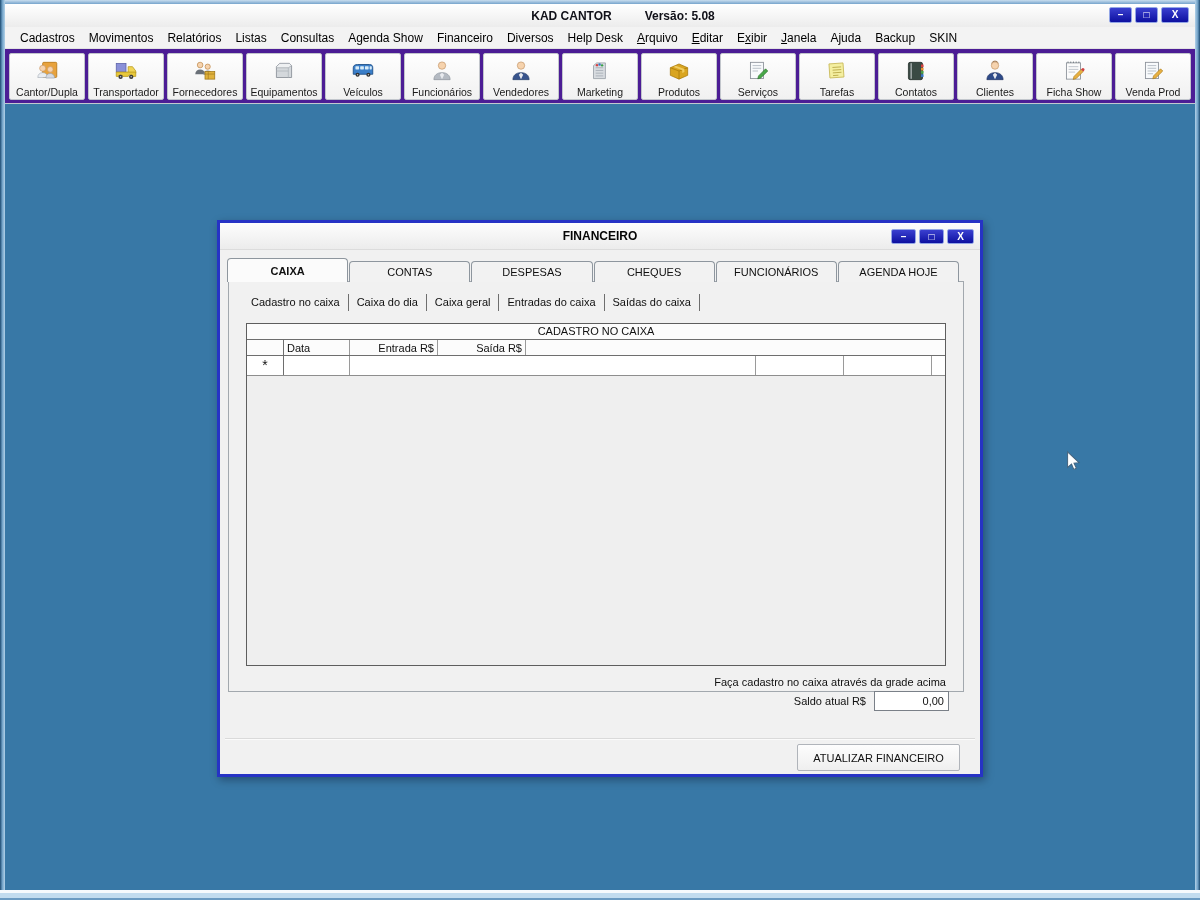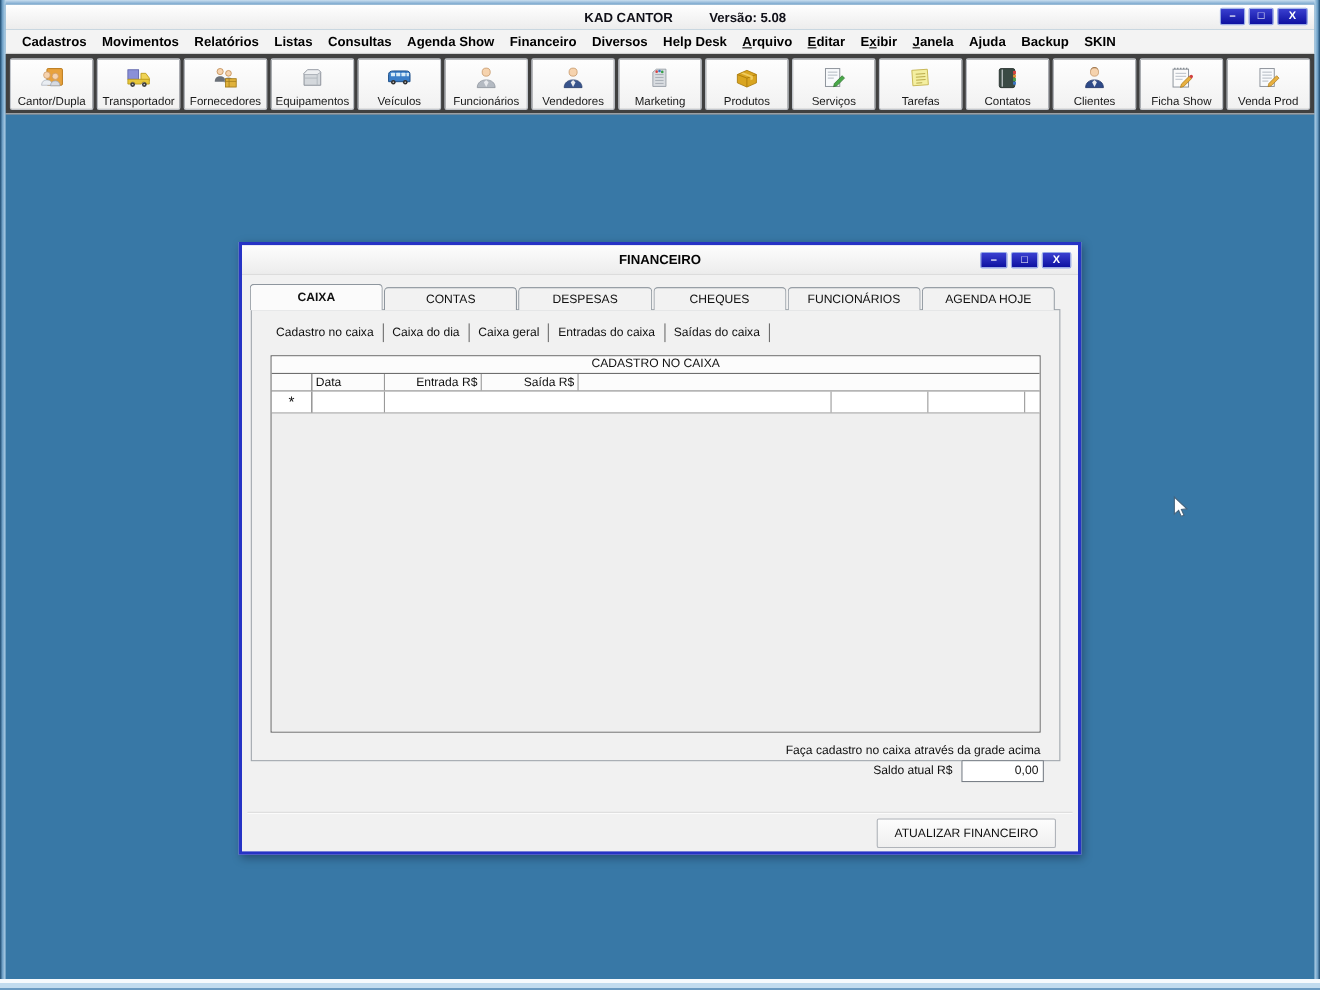--- a/index.html
+++ b/index.html
@@ -17,26 +17,26 @@
     background:linear-gradient(#FFFFFF,#ECECEC); display:flex; align-items:center; justify-content:center; z-index:4; }
   .title-text { display:flex; gap:33px; font-size:12px; font-weight:bold; color:#101018;margin-left:46px; }
   .win-controls { position:absolute; right:6px; top:3px; display:flex; gap:3px; }
   .wbtn { width:23px; height:16px; background:linear-gradient(#3A40D0,#0D10A0); border:1px solid #93A6E6;
     border-radius:2px; color:#fff; font-size:10px; font-weight:bold; line-height:1;
     display:flex; align-items:center; justify-content:center; cursor:default; font-family:"Liberation Sans",sans-serif; }
   .wbtn.close { width:28px; }
 
   
   .menubar { position:absolute; top:27px; left:5px; right:5px; height:22px; background:#F3F3F3;
-    display:flex; align-items:center; padding-left:8px; font-size:12px; color:#000; border-bottom:1px solid #E2E2E2; z-index:4;font-weight:bold; }
+    display:flex; align-items:center; padding-left:8px; font-size:12px; color:#000; border-bottom:1px solid #E2E2E2; z-index:4; }
   .menu-item { padding:2px 7px; white-space:nowrap; }
   .menu-item u { text-decoration:underline; }
 
   
-  .toolbar { position:absolute; top:49px; left:5px; right:5px; height:55px; background:#404040;
+  .toolbar { position:absolute; top:49px; left:5px; right:5px; height:55px; background:#4c1d95;
     display:flex; align-items:center; gap:3px; padding:0 4px; border-bottom:1px solid #C2C8CE; z-index:4; }
   .tb-btn { flex:1 1 0; height:47px; border:1px solid #C2C6CC; border-radius:2px;
     background:linear-gradient(#FEFEFE,#F1F1F1); display:flex; flex-direction:column; align-items:center;
     justify-content:flex-end; padding-bottom:1px; overflow:hidden; }
   .tb-icon { height:29px; display:flex; align-items:center; justify-content:center; }
   .tb-icon svg { width:26px; height:26px; }
   .tb-label { font-size:10.5px; color:#1A1A1A; white-space:nowrap; }
 
   
   .desktop { position:absolute; top:104px; left:5px; right:5px; bottom:10px; background:#3878A6; overflow:hidden; }

